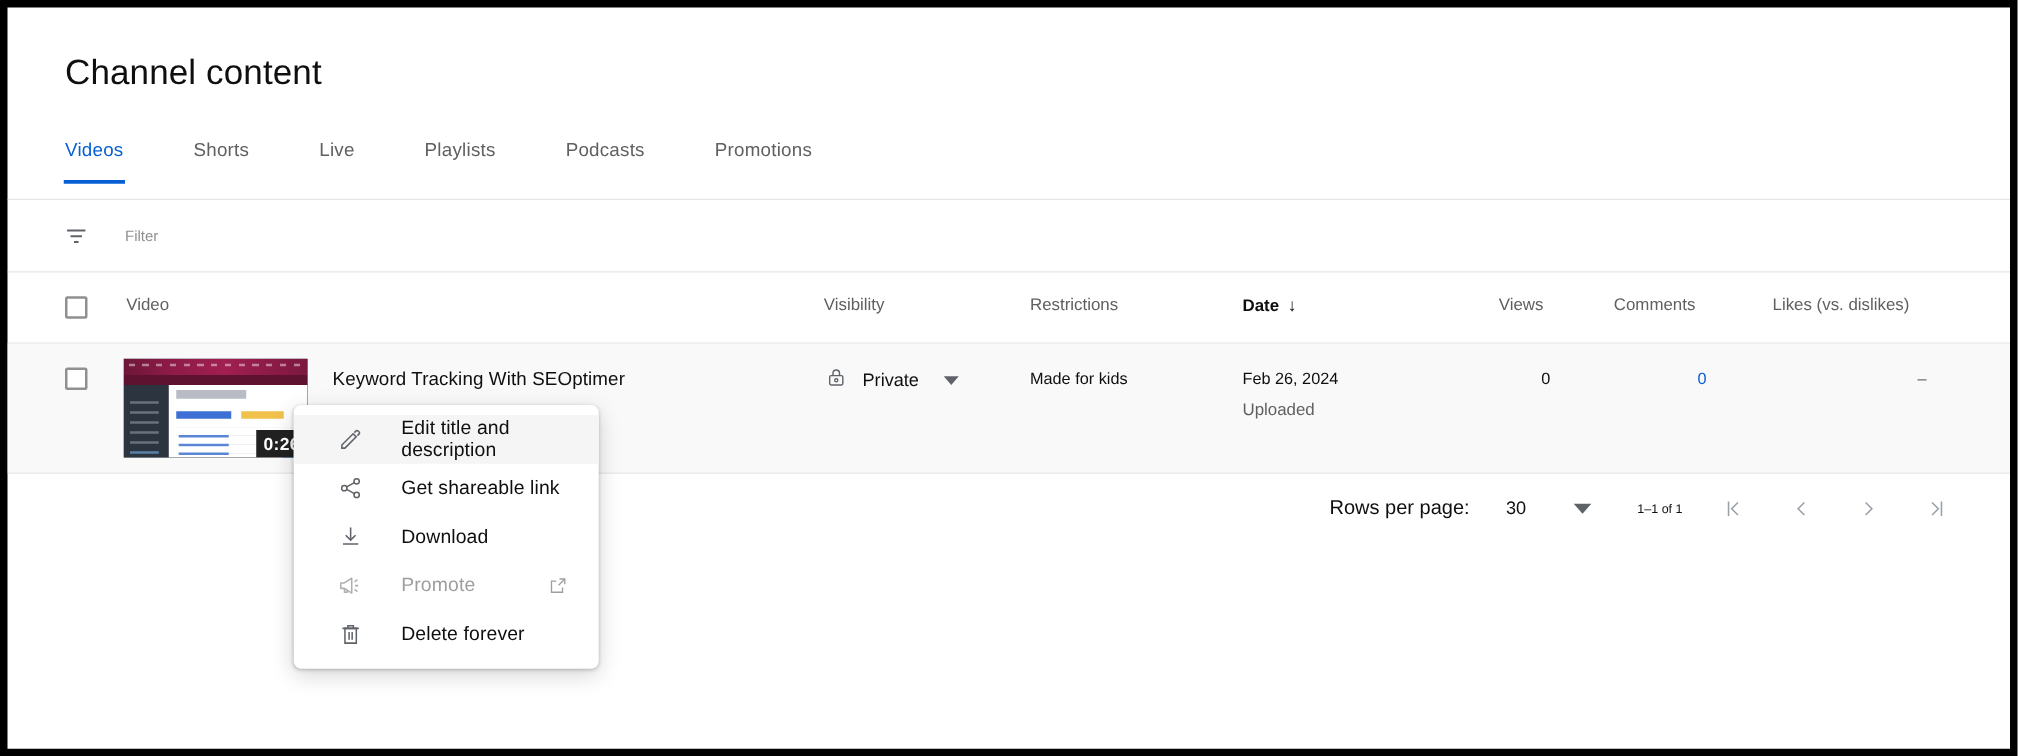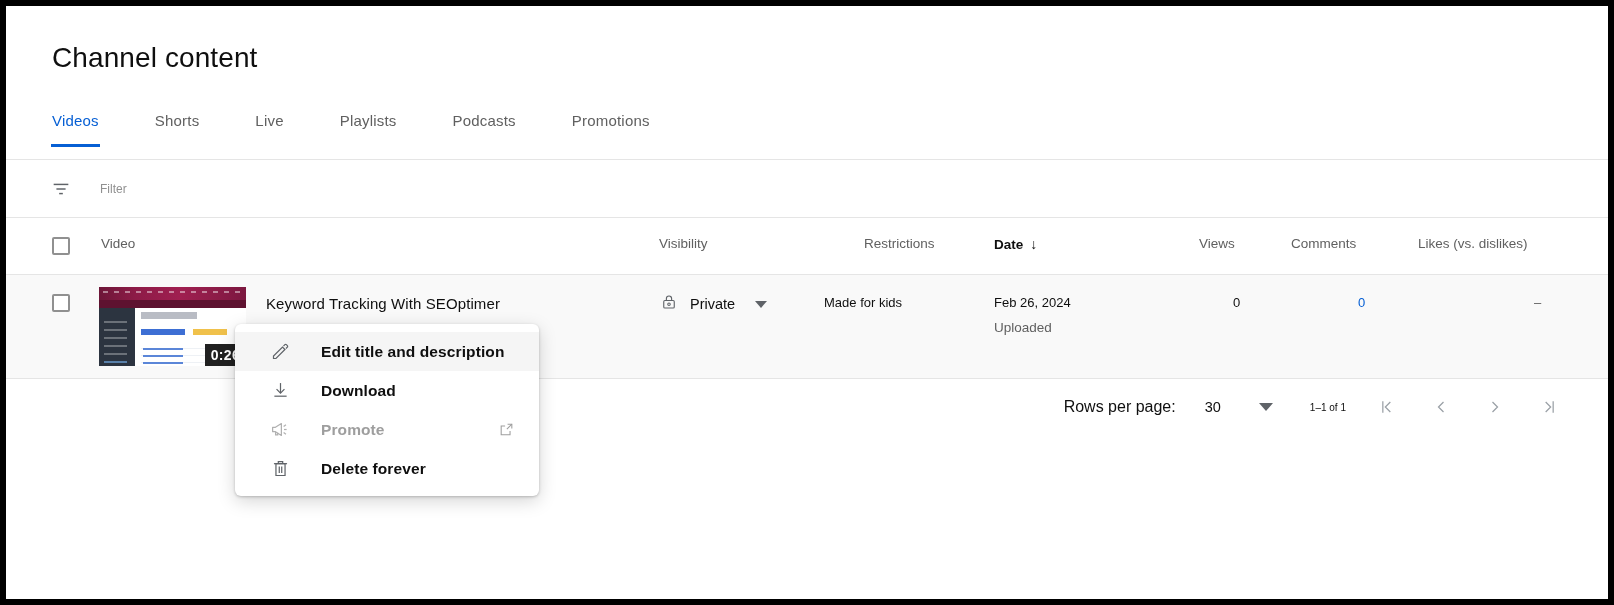--- a/index.html
+++ b/index.html
@@ -297,27 +297,26 @@
     color: #9aa0a6;
     cursor: pointer;
   }
   .pager-btn:last-child { margin-right: 46px; }
 
   
   .context-menu {
     position: absolute;
     left: 229px;
     top: 318px;
-    width: 304px;
+    width: 244px;
     background: #ffffff;
     border-radius: 6px;
     box-shadow: 0 1px 3px rgba(0,0,0,.22), 0 5px 18px rgba(0,0,0,.17);
     padding: 8px 0;
     z-index: 30;
-    font-weight: bold;
   }
   .menu-item {
     display: flex;
     align-items: center;
     height: 39px;
     padding: 0 16px 0 33px;
     cursor: pointer;
     position: relative;
   }
   .menu-item.hovered { background: #f5f5f5; }
@@ -366,21 +365,21 @@
         <line x1="10" y1="17" x2="14" y2="17" stroke="#5f6368" stroke-width="1.6"></line>
       </svg>
     </div>
     <div class="filter-placeholder">Filter</div>
   </div>
   <div class="filter-rule"></div>
 
   <div class="thead">
     <div class="th" style="left:95px;">Video</div>
     <div class="th" style="left:653px;">Visibility</div>
-    <div class="th" style="left:818px;margin-left:40px;">Restrictions</div>
+    <div class="th" style="left:818px;">Restrictions</div>
     <div class="th sorted" style="left:988px;">
       <span>Date</span><span class="sort-arrow">↓</span>
     </div>
     <div class="th" style="left:1193px;">Views</div>
     <div class="th" style="left:1285px;">Comments</div>
     <div class="th" style="left:1412px;">Likes (vs. dislikes)</div>
   </div>
   <div class="checkbox cb-head"></div>
   <div class="thead-rule"></div>
 
@@ -470,20 +469,32 @@
     <div class="menu-item hovered">
       <span class="menu-icon">
         <svg width="21" height="21" viewBox="0 0 24 24" aria-hidden="true">
           <path d="M4 17.2V20h2.8L17.1 9.7l-2.8-2.8L4 17.2z" fill="none" stroke="#5f6368" stroke-width="1.4"></path>
           <path d="M15.4 5.8l1.6-1.6a1.2 1.2 0 011.7 0l1.1 1.1a1.2 1.2 0 010 1.7l-1.6 1.6" fill="none" stroke="#5f6368" stroke-width="1.4"></path>
         </svg>
       </span>
       <span class="menu-label">Edit title and description</span>
     </div>
 
+    <div class="menu-item">
+      <span class="menu-icon">
+        <svg width="21" height="21" viewBox="0 0 24 24" aria-hidden="true">
+          <circle cx="17.5" cy="5.8" r="2.4" fill="none" stroke="#5f6368" stroke-width="1.4"></circle>
+          <circle cx="6.2" cy="12" r="2.4" fill="none" stroke="#5f6368" stroke-width="1.4"></circle>
+          <circle cx="17.5" cy="18.2" r="2.4" fill="none" stroke="#5f6368" stroke-width="1.4"></circle>
+          <line x1="8.4" y1="10.8" x2="15.4" y2="7" stroke="#5f6368" stroke-width="1.4"></line>
+          <line x1="8.4" y1="13.2" x2="15.4" y2="17" stroke="#5f6368" stroke-width="1.4"></line>
+        </svg>
+      </span>
+      <span class="menu-label">Get shareable link</span>
+    </div>
 
     <div class="menu-item">
       <span class="menu-icon">
         <svg width="21" height="21" viewBox="0 0 24 24" aria-hidden="true">
           <line x1="12" y1="3.5" x2="12" y2="15" stroke="#5f6368" stroke-width="1.4"></line>
           <polyline points="7.5,10.5 12,15 16.5,10.5" fill="none" stroke="#5f6368" stroke-width="1.4"></polyline>
           <line x1="5" y1="18.5" x2="19" y2="18.5" stroke="#5f6368" stroke-width="1.4"></line>
         </svg>
       </span>
       <span class="menu-label">Download</span>

